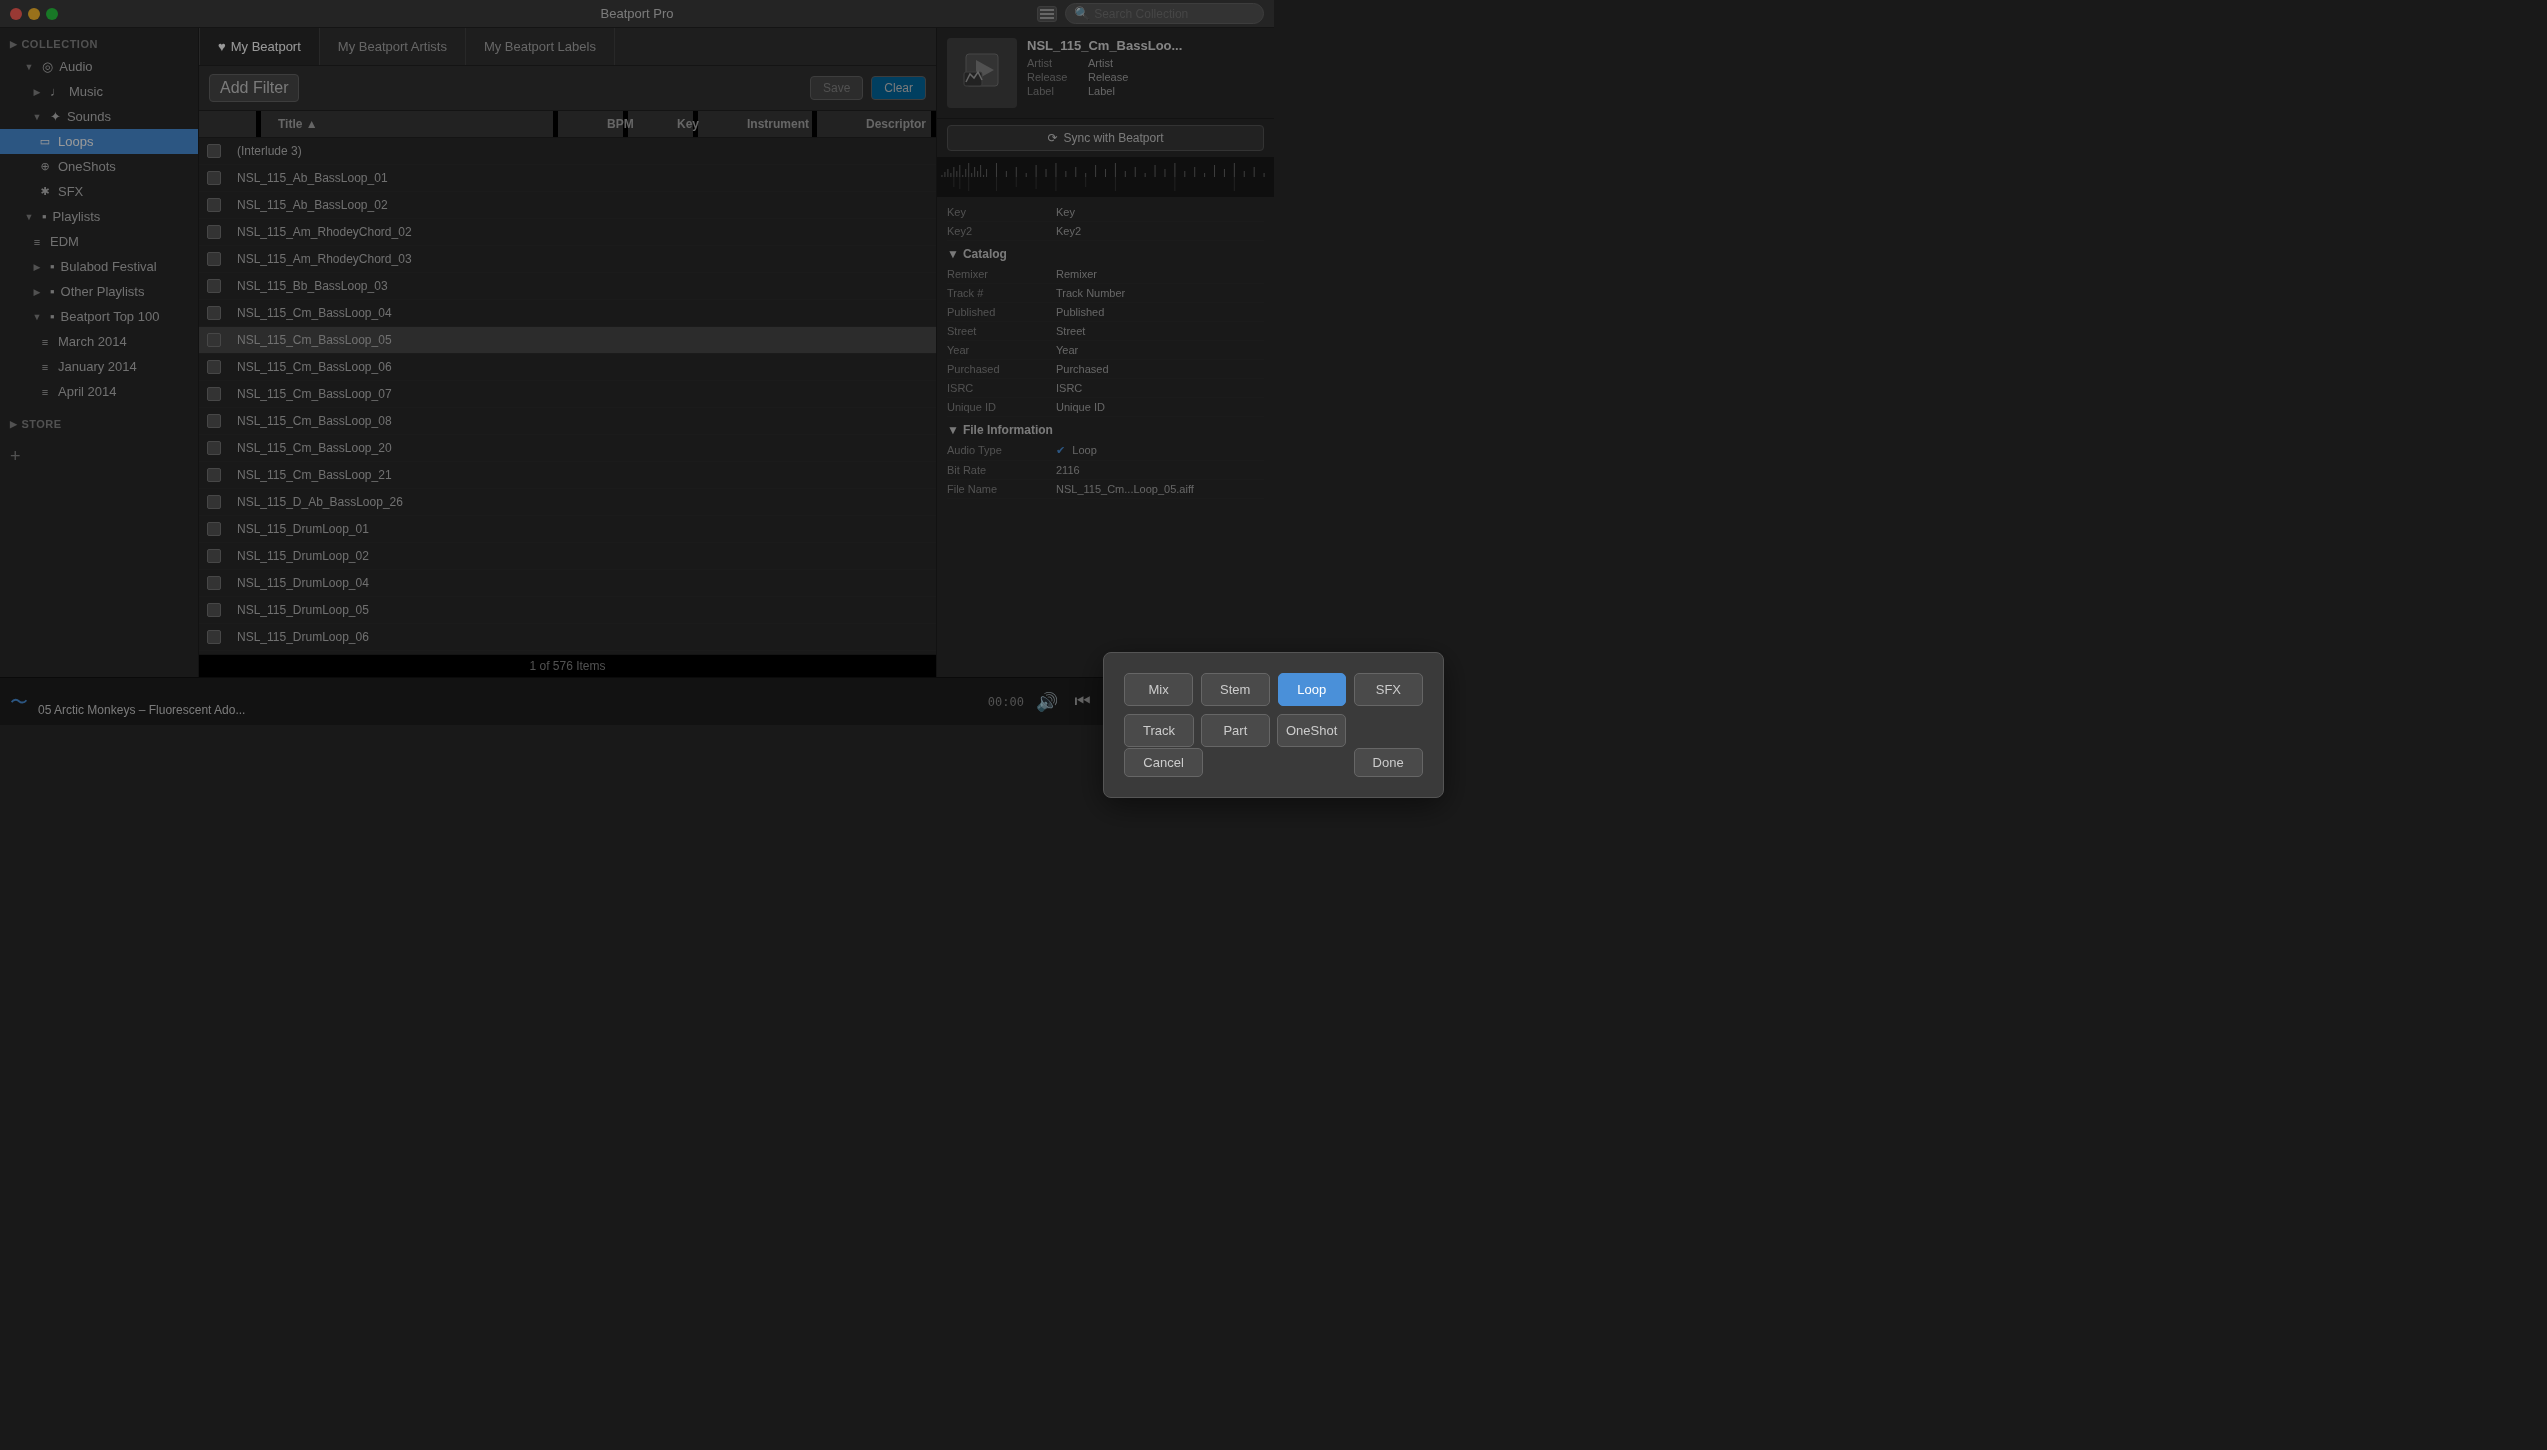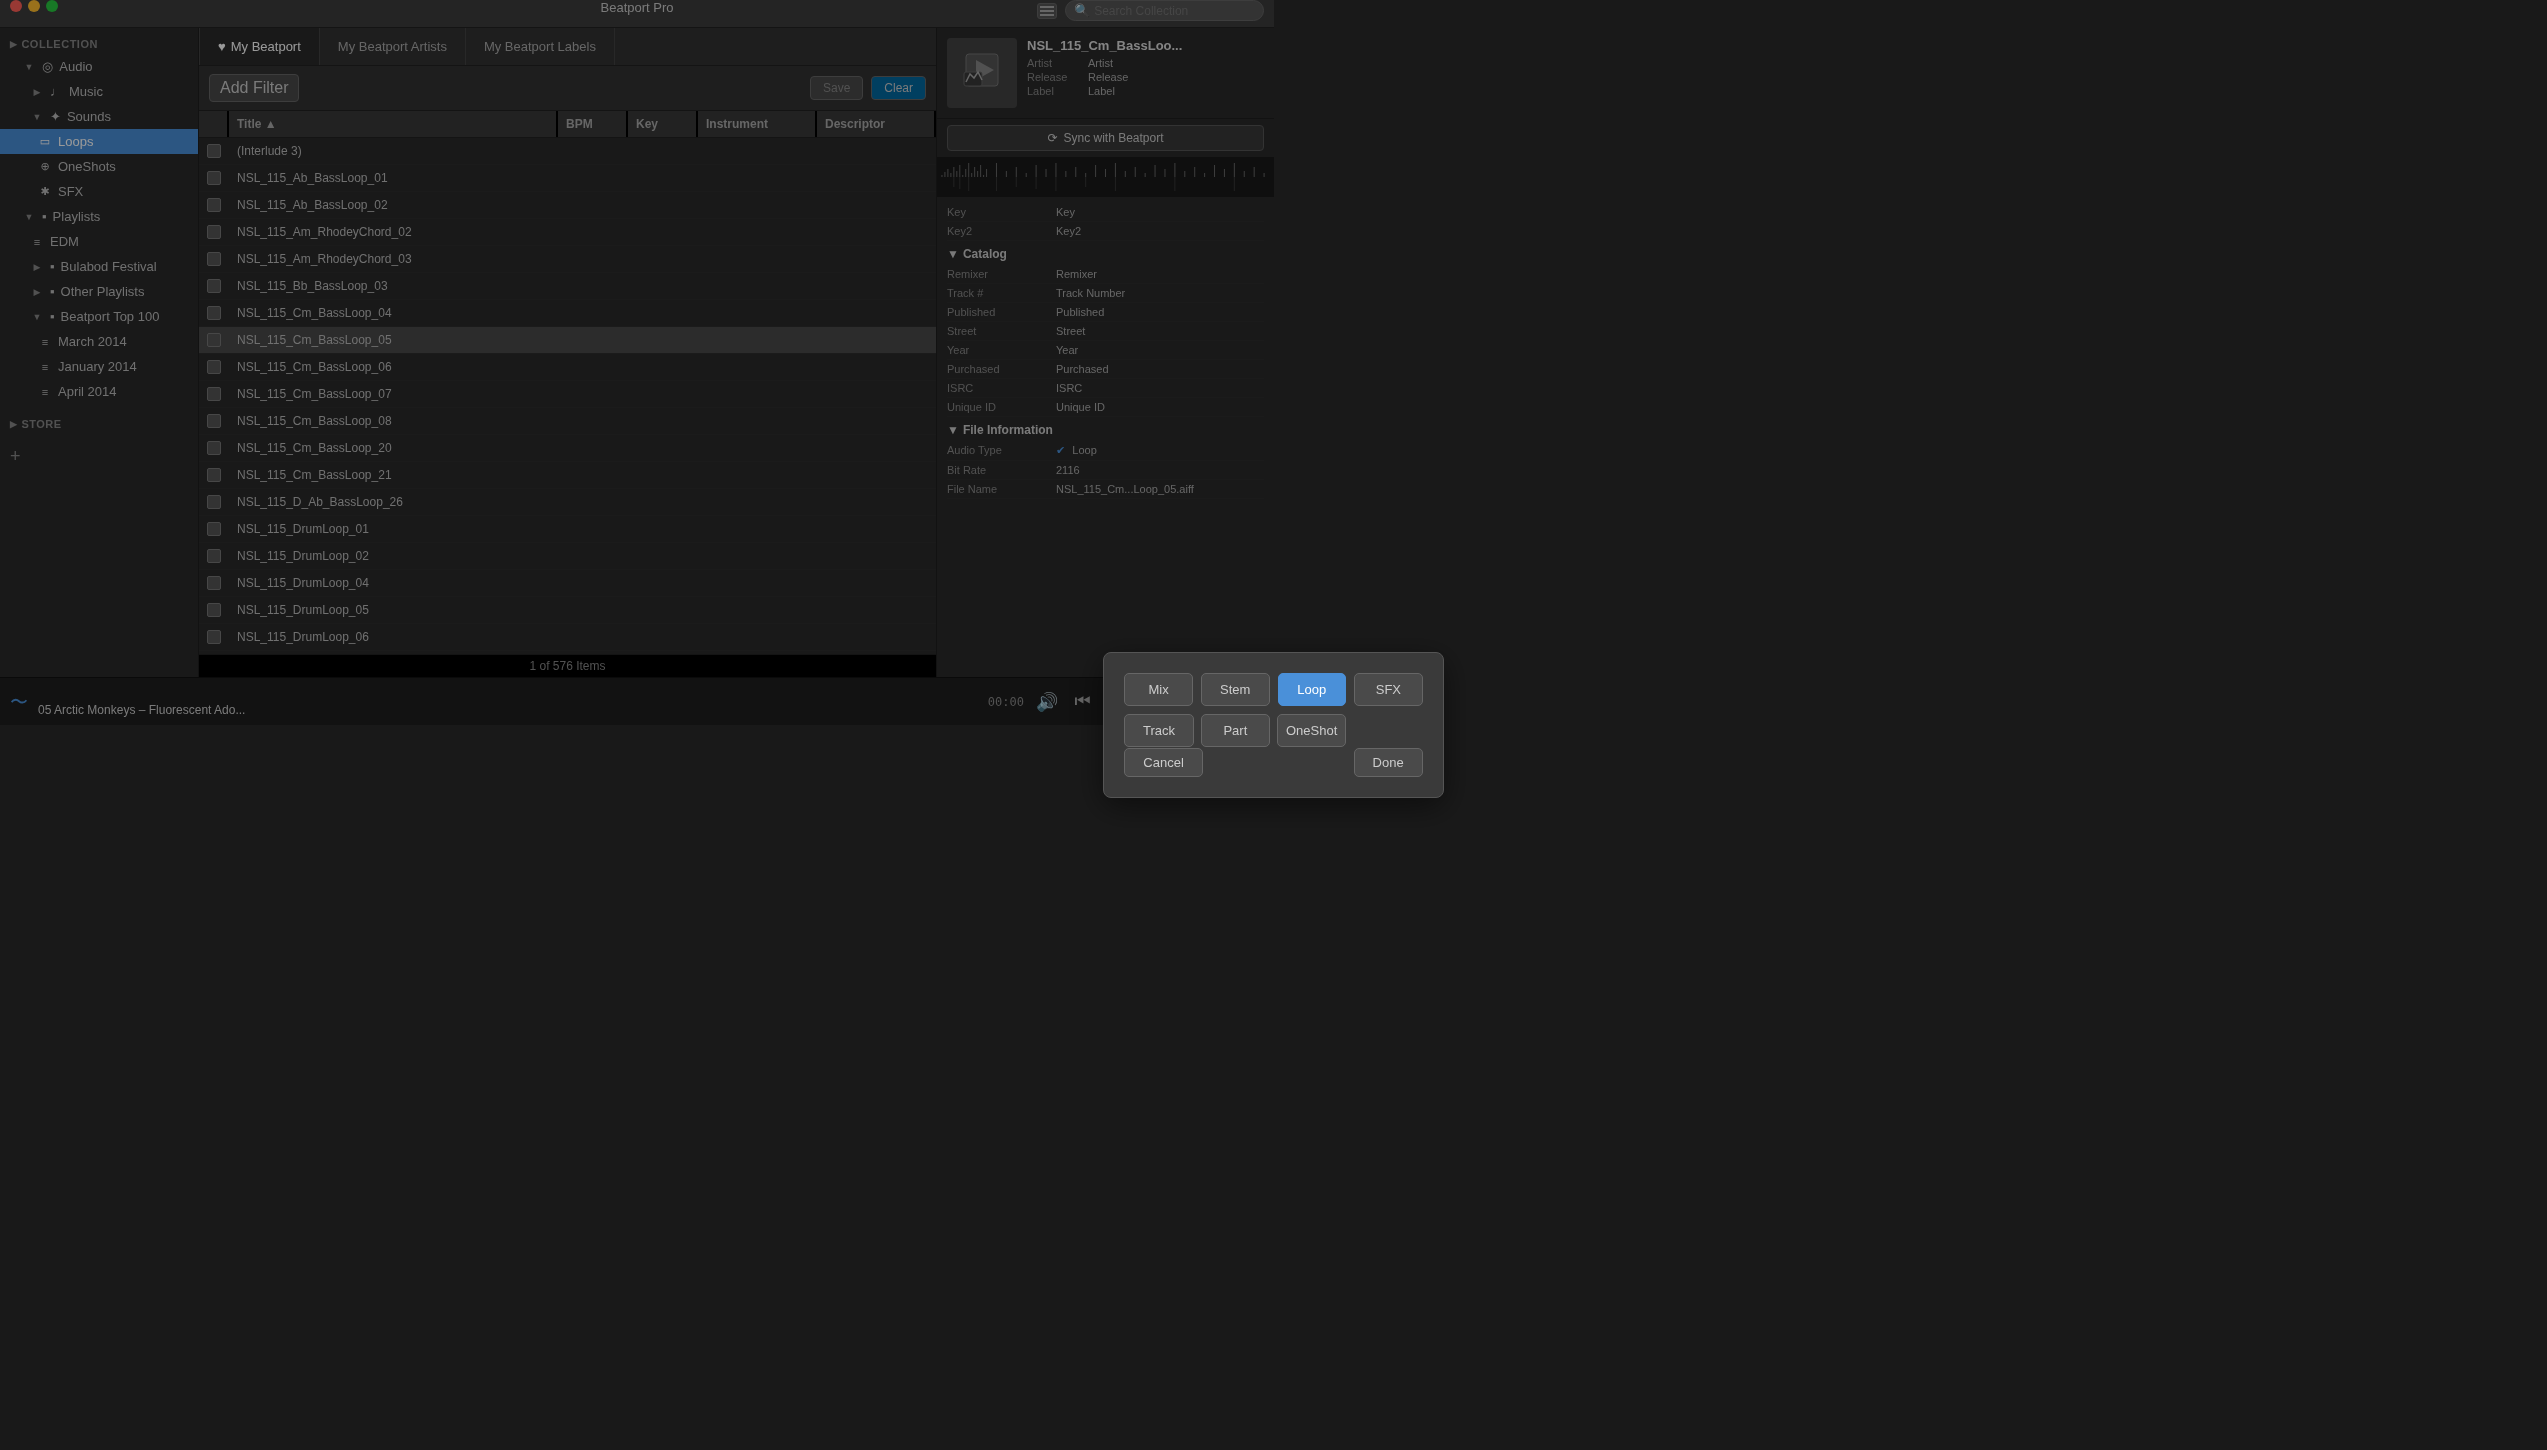--- a/index.html
+++ b/index.html
@@ -13,21 +13,21 @@
       overflow: hidden;
       display: flex;
       flex-direction: column;
     }
 
     
     .title-bar {
       background: #3d3d3d;
       height: 28px;
       display: flex;
-      align-items: flex-start;
+      align-items: center;
       justify-content: center;
       position: relative;
       border-bottom: 1px solid #222;
       flex-shrink: 0;
     }
     .title-bar-buttons {
       position: absolute;
       left: 10px;
       display: flex;
       gap: 6px;
@@ -232,21 +232,22 @@
       border-bottom: 1px solid #222;
       position: sticky;
       top: 0;
       z-index: 10;
     }
     .table-header-cell {
       padding: 6px 8px;
       font-size: 12px;
       color: #aaa;
       font-weight: 600;
-      border-right: 2px solid #000000;
+      border-right: 5px solid #000000;
+      margin-left: 41px;
     }
     .table-row {
       display: grid;
       grid-template-columns: 30px 1fr 70px 70px 119px 119px;
       border-bottom: 1px solid #2e2e2e;
       cursor: pointer;
     }
     .table-row.selected { background: #4a4a4a; }
     .table-cell {
       padding: 6px 8px;

